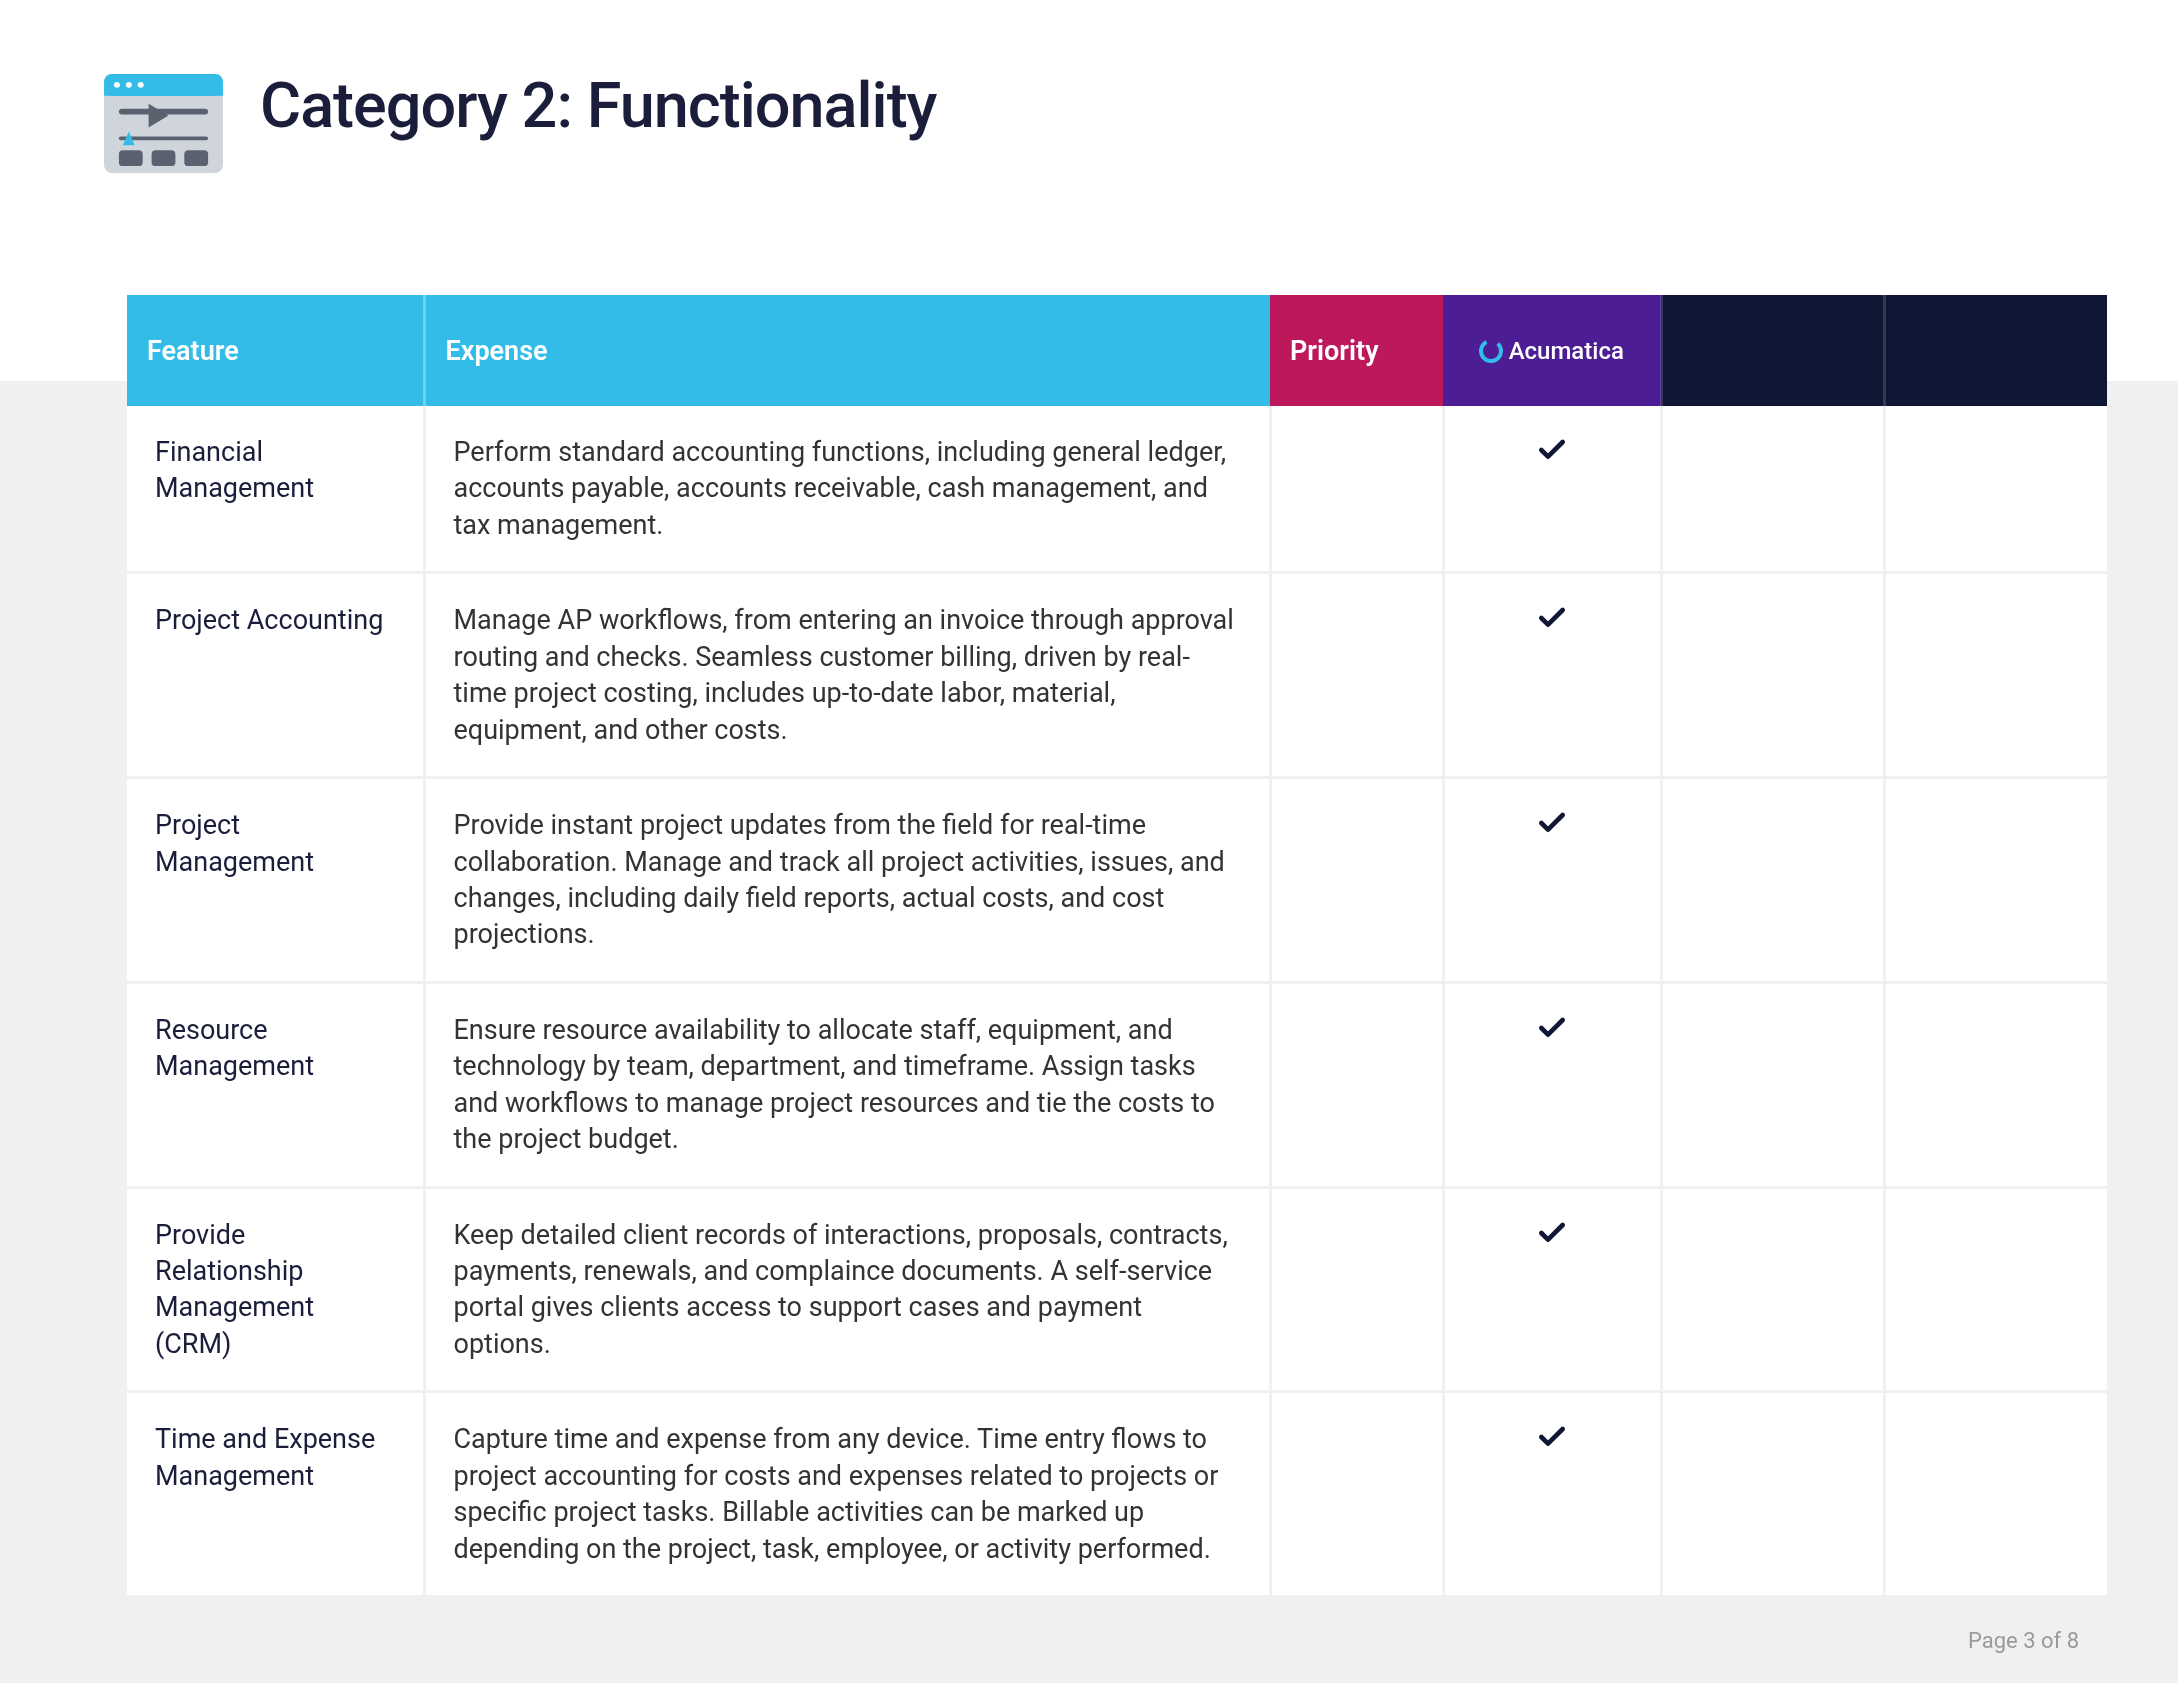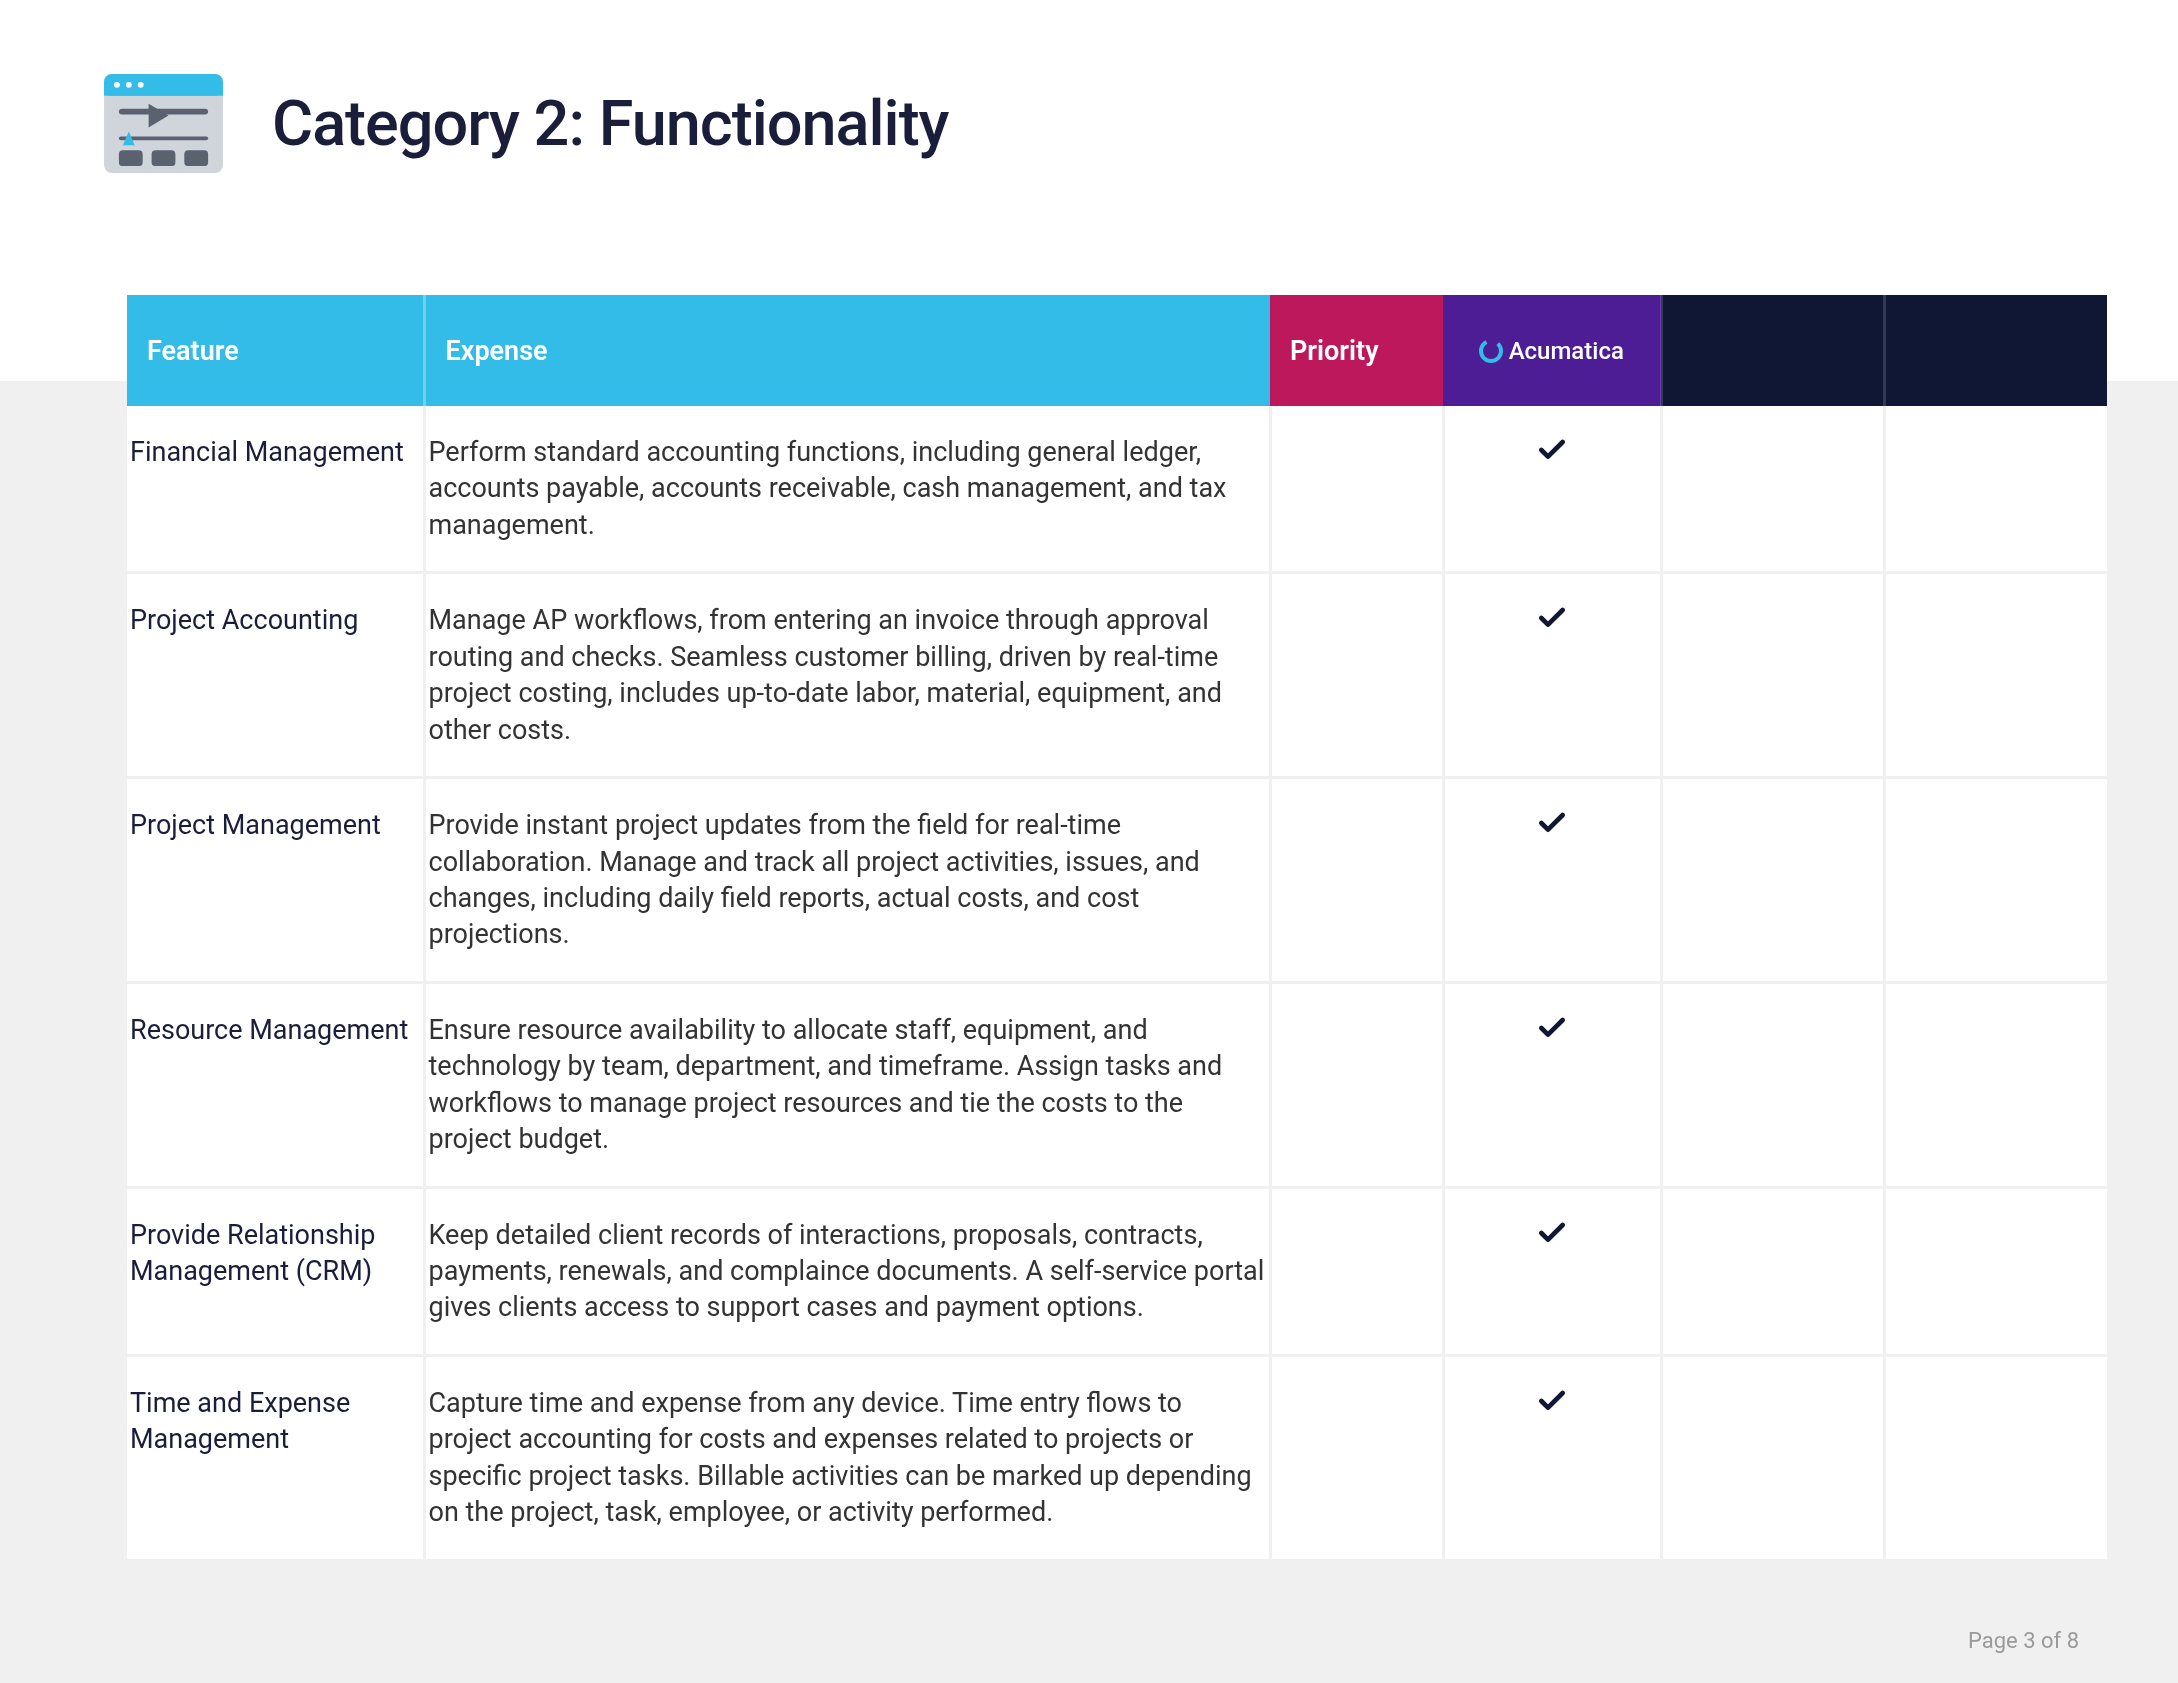--- a/index.html
+++ b/index.html
@@ -15,22 +15,22 @@
       position: relative;
     }
     .page-content {
       background: #ffffff;
       padding: 69px 99px 0 99px;
       width: 100%;
       height: 381px;
     }
     .header-area {
       display: flex;
-      align-items: center;
-      gap: 44px;
+      align-items: flex-start;
+      gap: 32px;
       margin-bottom: 50px;
     }
     .header-icon {
       width: 129px;
       height: 109px;
       position: relative;
     }
     .page-title {
       font-size: 63px;
       font-weight: 500;
@@ -71,21 +71,21 @@
       gap: 6px;
       color: #ffffff;
       font-size: 24px;
       font-weight: 500;
     }
     .comparison-table tbody tr {
       background: #ffffff;
       border-bottom: 3px solid #f0f0f0;
     }
     .comparison-table tbody td {
-      padding: 28px 3px;
+      padding: 28px 28px;
       vertical-align: top;
       border-left: 3px solid #f0f0f0;
       font-size: 27px;
       line-height: 1.35;
       color: #333333;
     }
     .comparison-table tbody td:first-child {
       border-left: none;
       color: #1a1e3a;
     }

